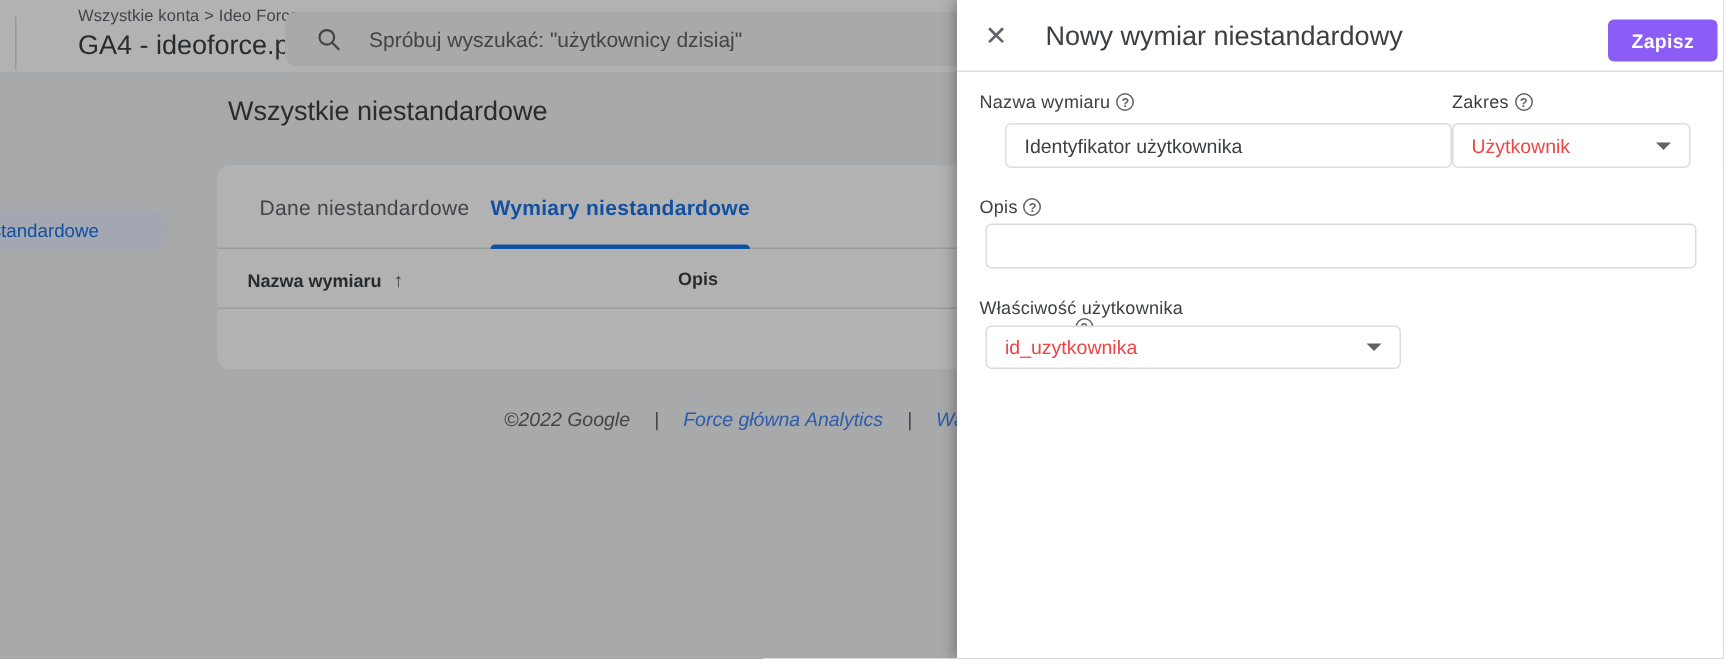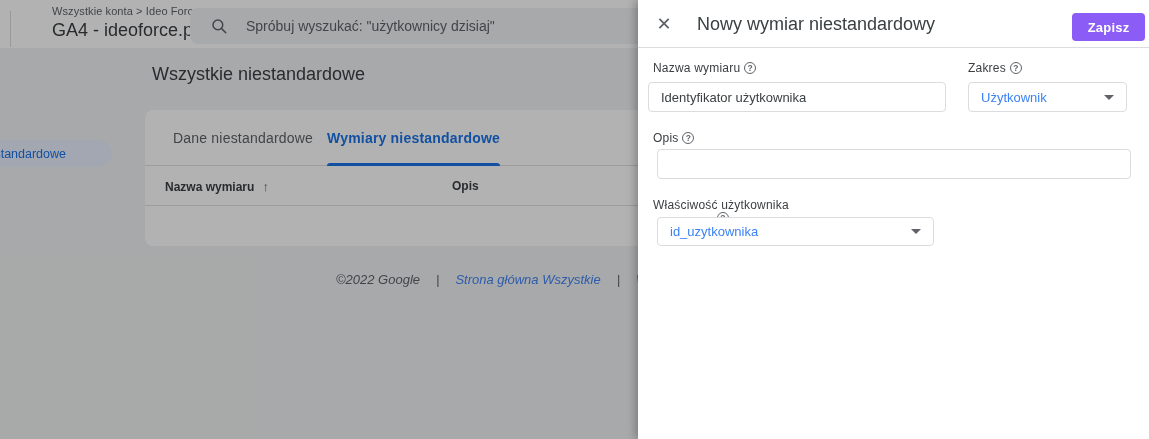--- a/index.html
+++ b/index.html
@@ -48,25 +48,25 @@
   .modal { position:absolute; left:638px; top:0; width:511px; height:439px; background:#ffffff; box-shadow:-3px 0 8px rgba(0,0,0,0.25); }
   .modal-header { position:absolute; left:0; top:0; width:100%; height:48px; border-bottom:1px solid #dadce0; background:#fff; }
   .close-x { position:absolute; left:16px; top:14px; width:20px; height:20px; color:#5f6368; font-size:18px; line-height:20px; text-align:center; cursor:pointer; }
   .modal-title { position:absolute; left:59px; top:14px; font-size:18px; color:#3c4043; }
   .save-btn { position:absolute; left:434px; top:13px; width:73px; height:28px; background:#8b5cf6; border:none; border-radius:4px; color:#ffffff; font-size:13px; font-weight:bold; letter-spacing:.2px; cursor:pointer; font-family:"Liberation Sans",sans-serif; }
 
   .fld-label { position:absolute; font-size:12px; color:#3c4043; letter-spacing:.2px; display:flex; align-items:center; }
   .help { display:inline-flex; align-items:center; justify-content:center; width:12px; height:12px; border:1px solid #5f6368; border-radius:50%; font-size:8.5px; color:#5f6368; margin-left:4px; font-weight:bold; }
   .txt-input { position:absolute; border:1px solid #dadce0; border-radius:4px; background:#fff; font-size:13px; color:#3c4043; padding:0 12px; outline:none; font-family:"Liberation Sans",sans-serif; }
   .dropdown { position:absolute; border:1px solid #dadce0; border-radius:4px; background:#fff; display:flex; align-items:center; padding:0 12px; cursor:pointer; }
-  .dropdown .dd-value { font-size:13px; color:#3b82f6; flex:1; }
+  .dropdown .dd-value { font-size:13px; color:#ef4444; flex:1; }
   .dd-caret { width:0; height:0; border-left:5px solid transparent; border-right:5px solid transparent; border-top:5px solid #5f6368; }
 
   .lbl-name  { left:15px;  top:61px; }
-  .inp-name  { left:10px;  top:82px;  width:298px; height:30px; }
+  .inp-name  { left:32px;  top:82px;  width:298px; height:30px; }
   .lbl-scope { left:330px; top:61px; }
   .dd-scope  { left:330px; top:82px;  width:159px; height:30px; }
   .lbl-desc  { left:15px;  top:131px; }
   .inp-desc  { left:19px;  top:149px; width:474px; height:30px; }
   .lbl-prop  { left:15px;  top:198px;flex-direction:column; }
   .dd-prop   { left:19px;  top:217px; width:277px; height:29px; }
 </style>
 </head>
 <body>
 
@@ -112,21 +112,21 @@
           <span class="sort-arrow">↑</span>
         </div>
         <div class="th-opis">Opis</div>
       </div>
       <div class="empty-row"></div>
     </div>
 
     <div class="footer">
       <span>©2022 Google</span>
       <span>|</span>
-      <a href="#">Strona główna Wszystkie</a>
+      <a href="#">Force główna Analytics</a>
       <span>|</span>
       <a href="#">Warunki korzys</a>
     </div>
   </div>
 
   <div class="scrim"></div>
 
   <div class="modal">
     <div class="modal-header">
       <div class="close-x">✕</div>

